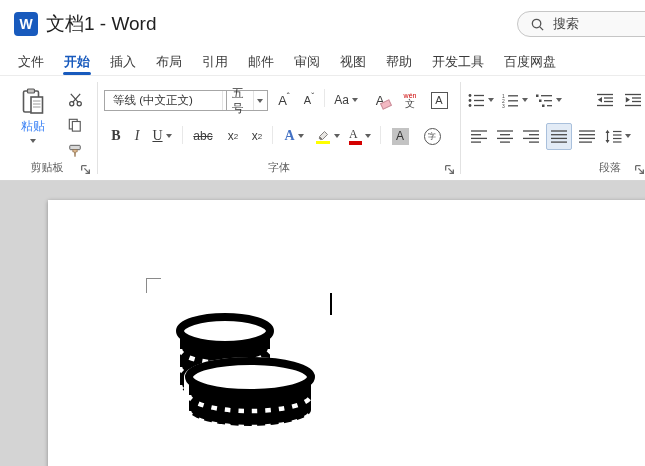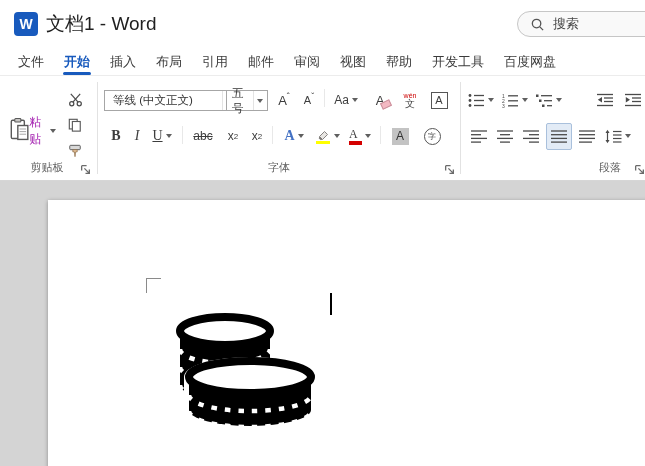--- a/index.html
+++ b/index.html
@@ -34,22 +34,22 @@
   .minidiv{position:absolute;width:1px;height:18px;background:#e8e8e8;}
   .btn{position:absolute;display:flex;align-items:center;justify-content:center;
     height:22px;color:#3d3d3d;}
   .chev{width:0;height:0;border-left:3.5px solid transparent;border-right:3.5px solid transparent;
     border-top:4px solid #5f5f5f;display:inline-block;margin-left:3px;flex:none;}
   .grp-label{position:absolute;bottom:5px;font-size:11px;color:#5f5f5f;text-align:center;}
   .launch{position:absolute;width:11px;height:11px;top:88px;}
 
   
   .paste-btn{position:absolute;left:10px;top:6px;width:46px;height:88px;display:flex;
-    flex-direction:row;align-items:center;justify-content:flex-start;padding-top:6px;
-    box-sizing:border-box;font-size:12px;color:#a21caf;}
+    flex-direction:column;align-items:center;justify-content:flex-start;padding-top:6px;
+    box-sizing:border-box;font-size:12px;color:#3b82f6;}
   .paste-btn span{margin-top:4px;}
   .paste-btn .chev{margin:4px 0 0 0;}
   .small-col-btn{position:absolute;left:62px;width:26px;height:22px;display:flex;
     align-items:center;justify-content:center;}
 
   
   .combo{position:absolute;height:21px;box-sizing:border-box;border:1px solid #a6a6a6;
     background:#fff;display:flex;align-items:center;font-size:11.5px;color:#333;
     padding-left:5px;}
   .combo .arrow{margin-left:auto;width:15px;height:100%;display:flex;align-items:center;

